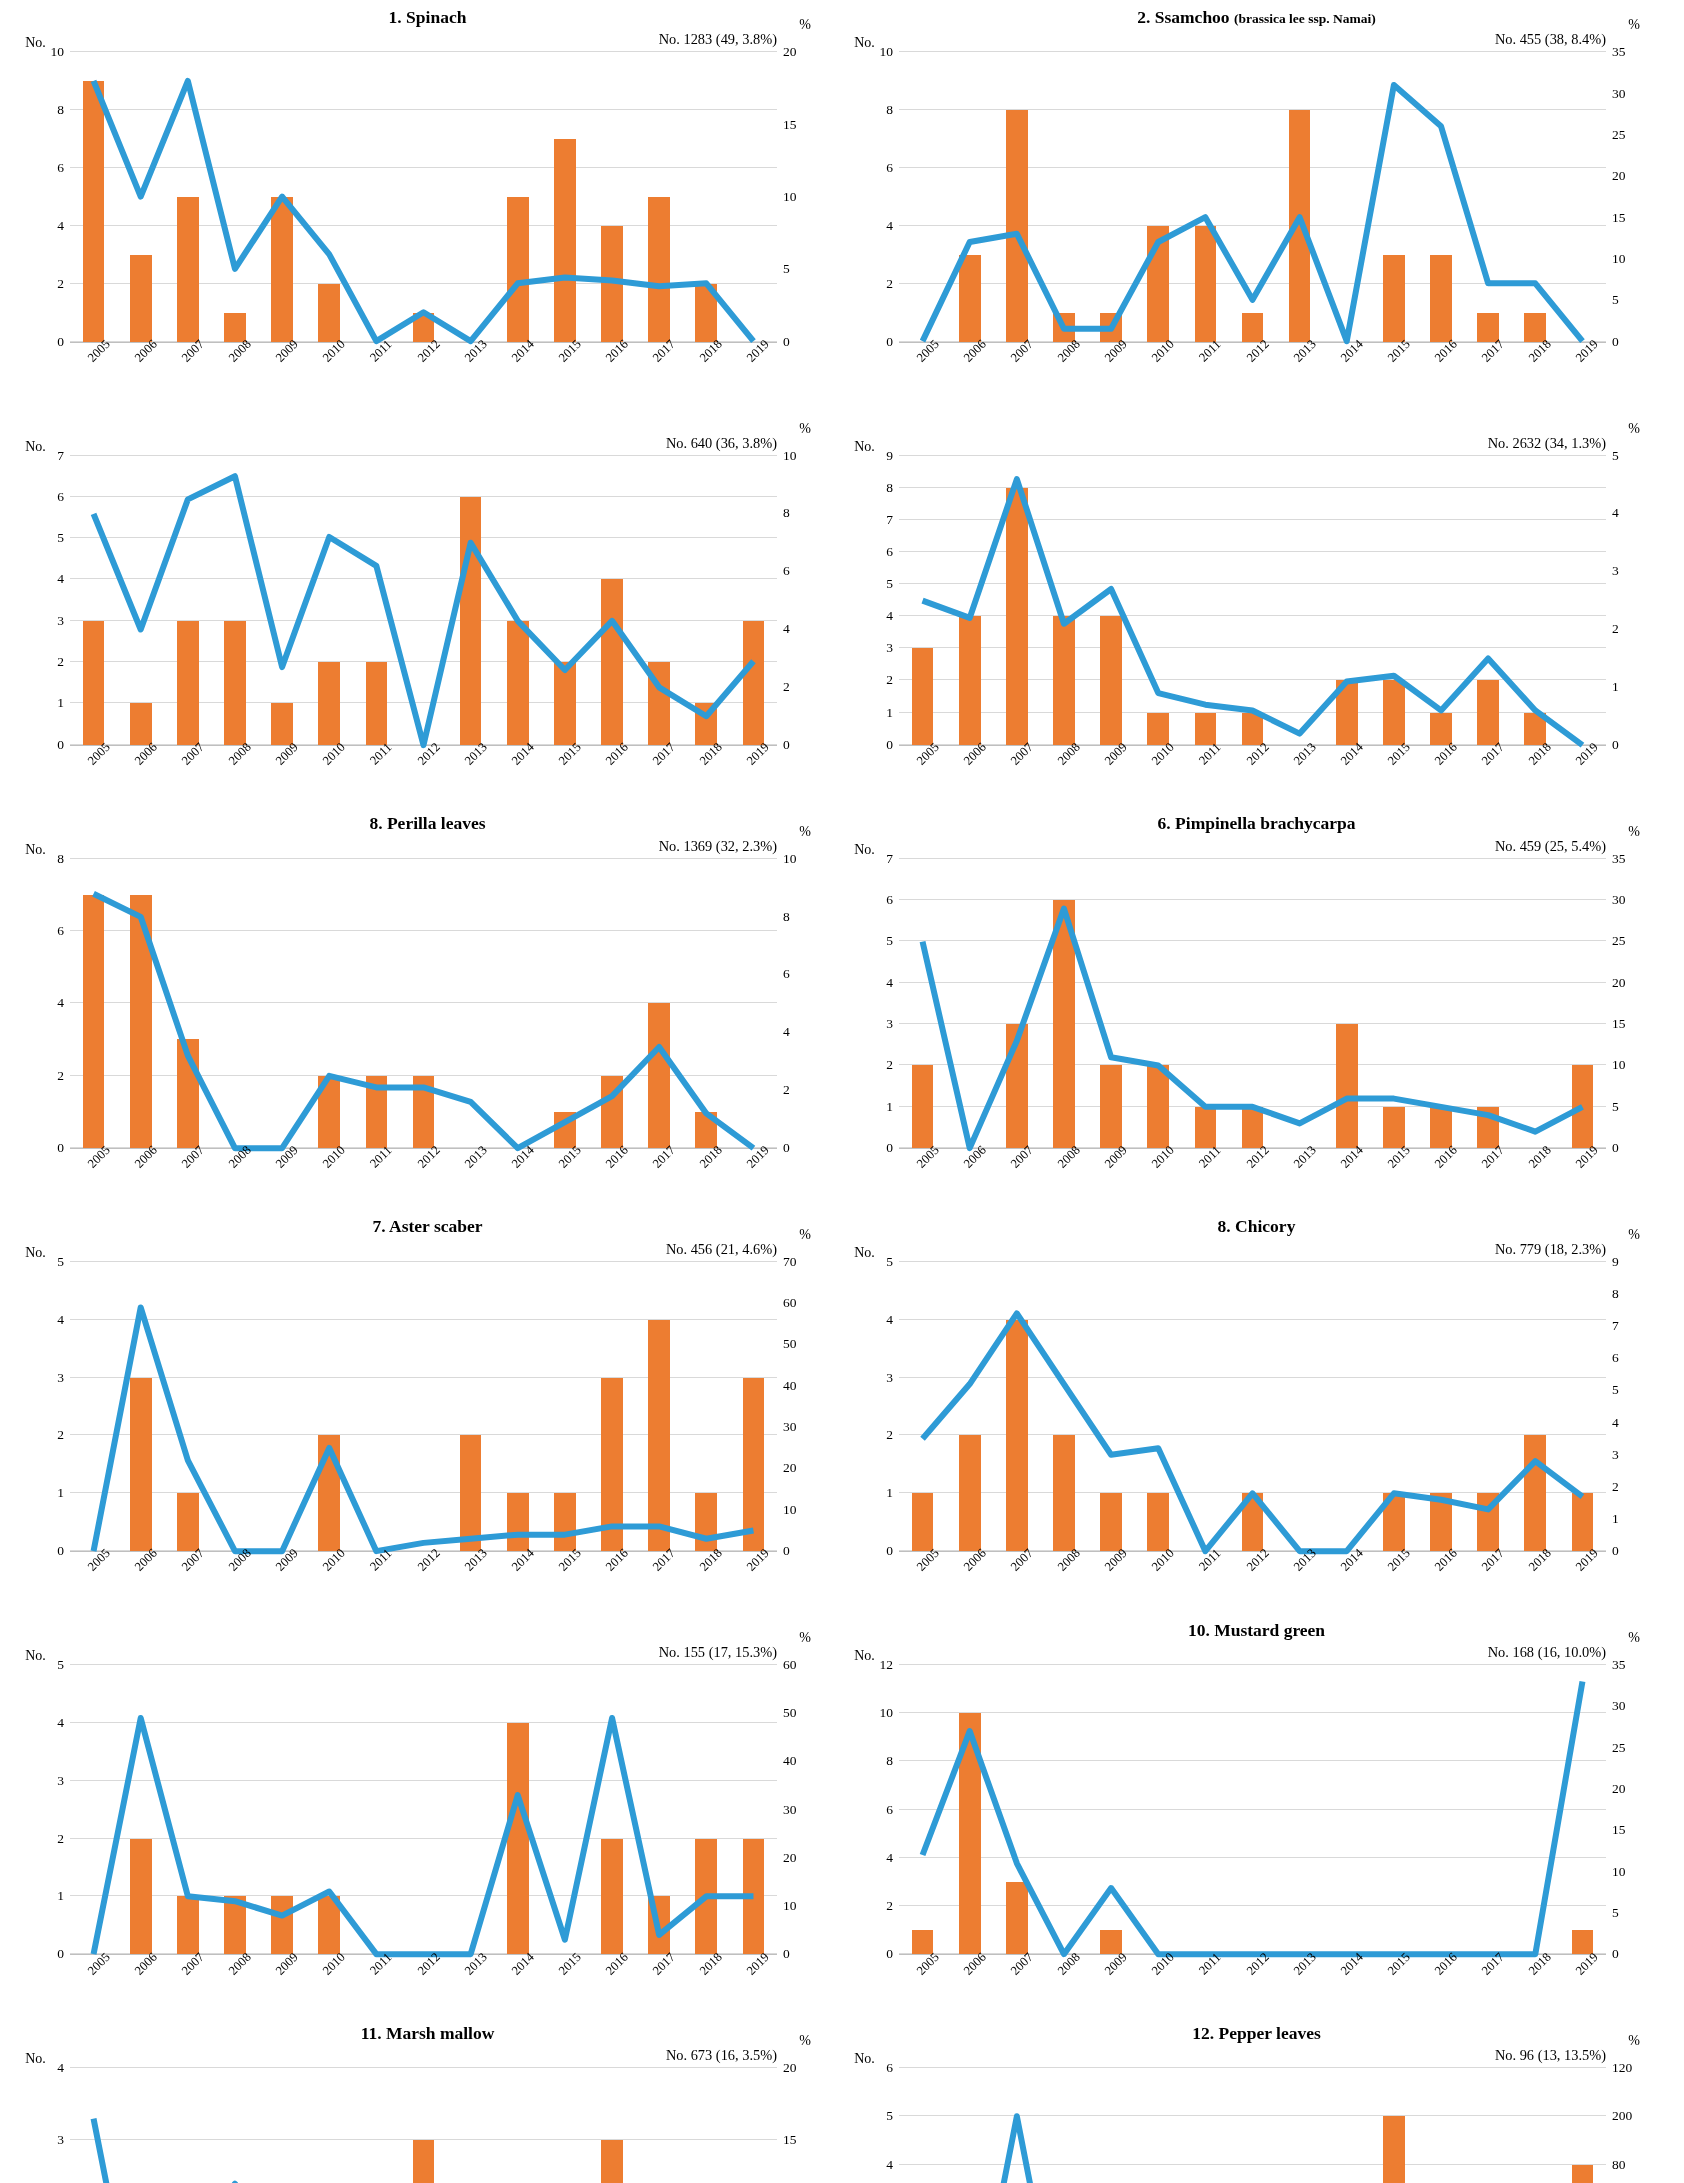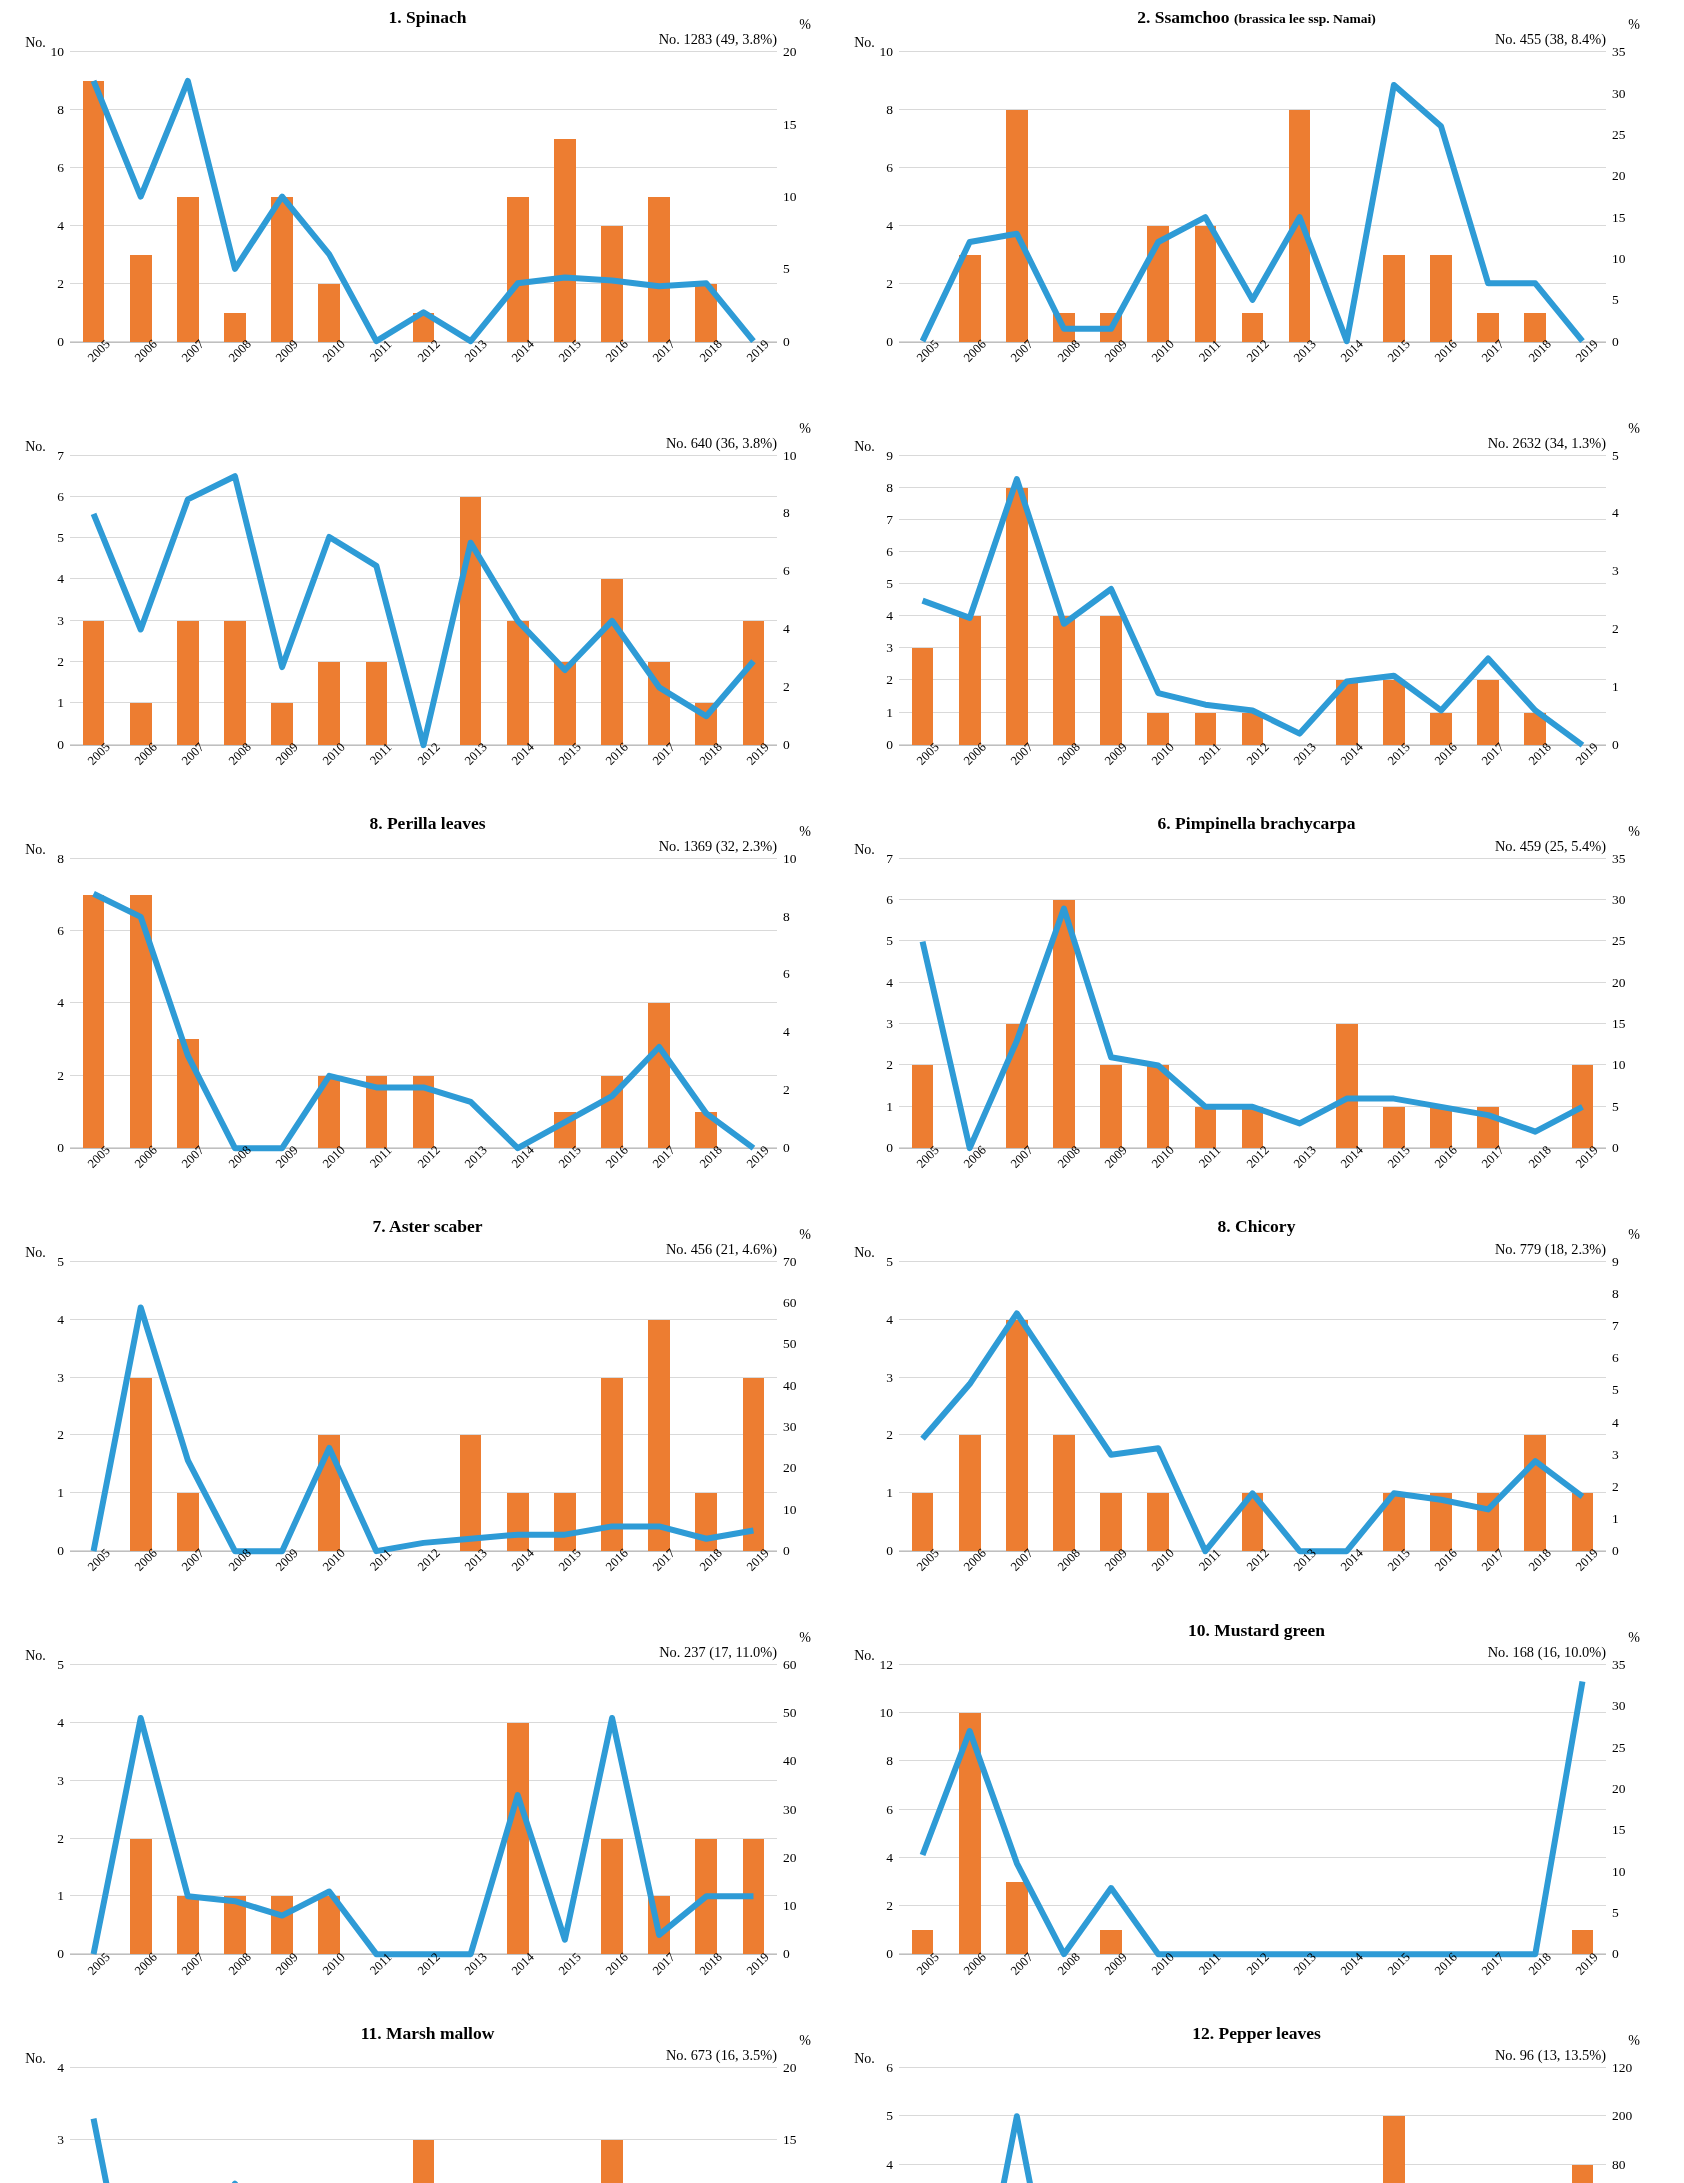--- a/index.html
+++ b/index.html
@@ -519,21 +519,21 @@
             <div class="xtick" style="left: 70%; top: 4.4px;">2015</div>
             <div class="xtick" style="left: 76.6667%; top: 4.4px;">2016</div>
             <div class="xtick" style="left: 83.3333%; top: 4.4px;">2017</div>
             <div class="xtick" style="left: 90%; top: 4.4px;">2018</div>
             <div class="xtick" style="left: 96.6667%; top: 4.4px;">2019</div>
           </div>
         </div>
       </div>
     </div>
     <div class="cell">
-      <div class="caption">No. 237 (17, 11.0%)</div>
+      <div class="caption">No. 155 (17, 15.3%)</div>
       <div class="axlabel-left" style="left: 12.2px; top: 31px;">No.</div>
       <div class="axlabel-right" style="right: 31px; top: 13px;">%</div>
       <div class="plot">
         <div class="plotarea">
           <div class="gline" style="bottom: 0%;"></div>
           <div class="ytick" style="bottom: 0%; transform: translateY(50%);">0</div>
           <div class="gline" style="bottom: 20%;"></div>
           <div class="ytick" style="bottom: 20%; transform: translateY(50%);">1</div>
           <div class="gline" style="bottom: 40%;"></div>
           <div class="ytick" style="bottom: 40%; transform: translateY(50%);">2</div>

